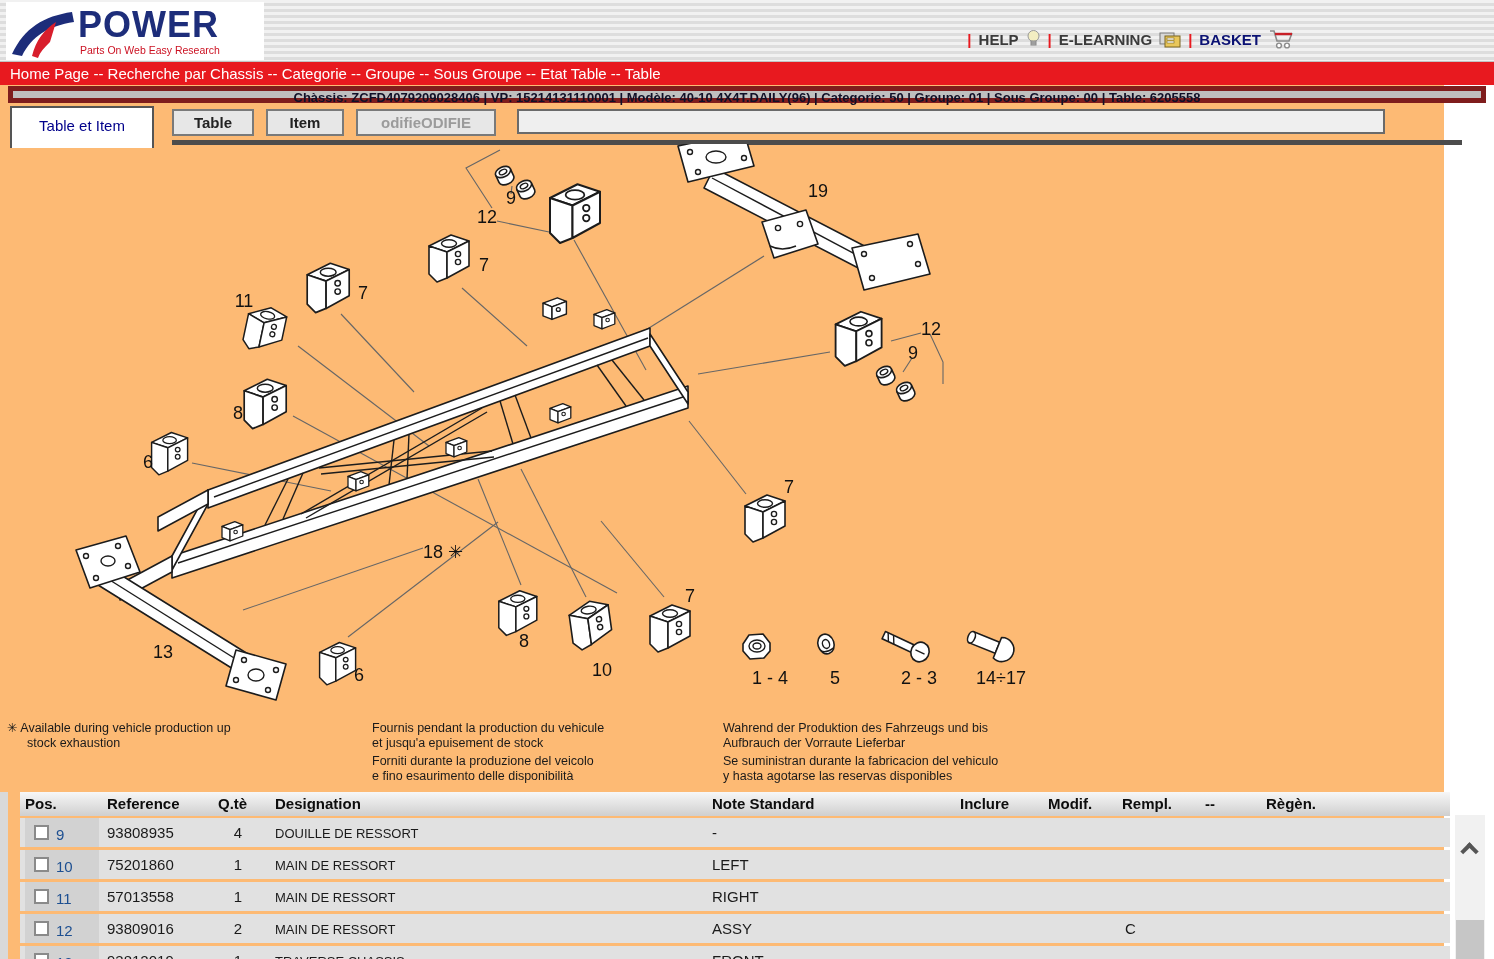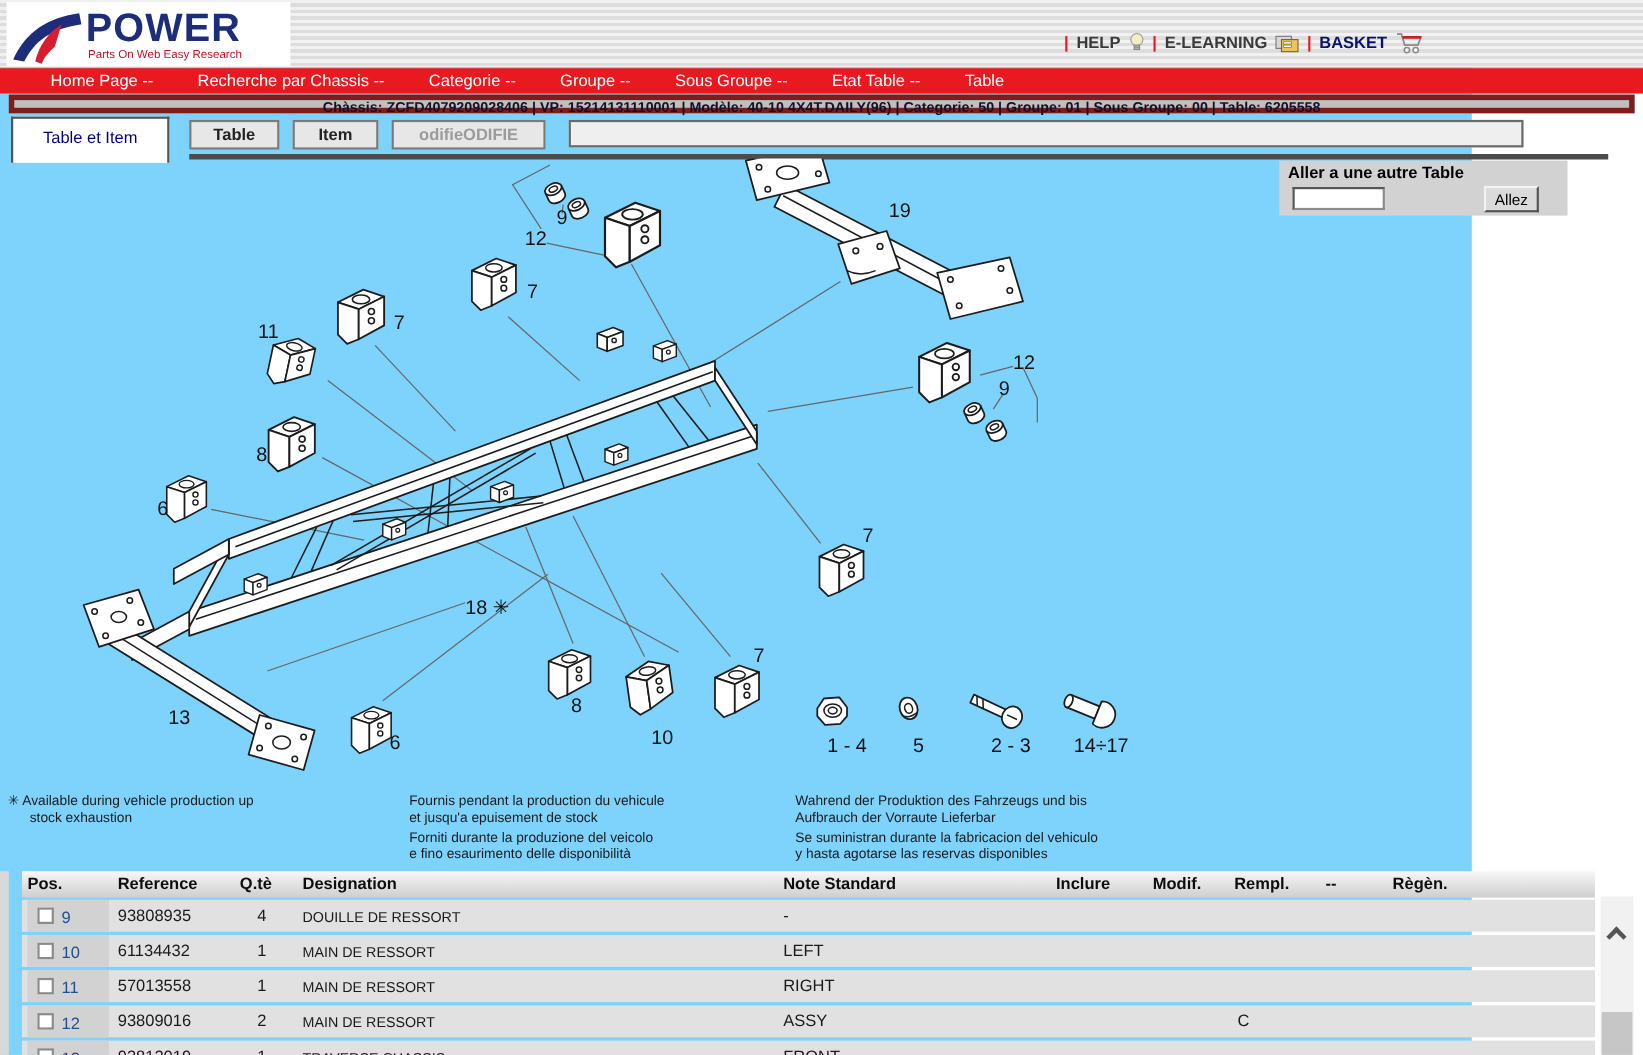--- a/index.html
+++ b/index.html
@@ -1,39 +1,39 @@
 <!DOCTYPE html>
 <html><head>
 <meta charset="utf-8">
 <style>
   * { box-sizing: border-box; margin: 0; padding: 0; }
   html,body { width:1494px; height:959px; overflow:hidden; background:#fff;
     font-family:"Liberation Sans", sans-serif; }
-  .page { position:absolute; left:0; top:0; width:1338px; height:959px; background:#7dd3fc; }
+  .page { position:absolute; left:0; top:0; width:1444px; height:959px; background:#fdba74; }
 
   
   .top { position:absolute; left:0; top:0; width:1494px; height:62px;
     background:repeating-linear-gradient(180deg,#f1f1f1 0 3px,#dddddd 3px 6px);
     border-bottom:1px solid #c2c2c2; }
   .logo-box { position:absolute; left:6px; top:2px; width:258px; height:58px; background:#fff; }
   .logo-swoosh { position:absolute; left:4px; top:6px; }
   .logo-word { position:absolute; left:72px; top:2px; font-size:36px; font-weight:800;
     color:#1d2d7a; letter-spacing:1px; }
   .logo-sub { position:absolute; left:74px; top:42px; font-size:10.5px; font-weight:400; color:#cc1122; }
   .hnav { position:absolute; right:200px; top:28px; display:flex; align-items:center; gap:7px;
     font-size:15px; font-weight:700; color:#3a3a3a; white-space:nowrap; }
   .hsep { color:#e8191f; font-weight:800; }
   .hnav .basket { color:#0a1173; }
   .iveco { position:absolute; right:36px; top:8px; font-size:42px; font-weight:800;
     font-style:italic; color:#16247d; letter-spacing:1px; }
 
   
   .crumbbar { position:absolute; left:0; top:62px; width:1494px; height:23px; background:#e8191f;
     color:#fff; font-size:15px; line-height:23px; padding-left:10px; white-space:pre; }
-  .bc-item { cursor:pointer;margin-left:36px; }
+  .bc-item { cursor:pointer; }
 
   
   .infobar { position:absolute; left:8px; top:86px; width:1478px; height:17px;
     background:#bfbfbf; border:5px solid #7f1d1d; text-align:center;
     font-size:13px; font-weight:700; color:#101028; line-height:13px; }
 
   
   .tab-active { position:absolute; left:10px; top:106px; width:144px; height:42px; background:#fff;
     border:2px solid #555; border-bottom:none; text-align:center; padding-top:9px;
     font-size:15px; color:#00008b; }
@@ -143,25 +143,20 @@
 
   <div class="infobar">Chàssis: ZCFD4079209028406 | VP: 15214131110001 | Modèle: 40-10 4X4T.DAILY(96) | Categorie: 50 | Groupe: 01 | Sous Groupe: 00 | Table: 6205558</div>
 
   <div class="tab-active">Table et Item</div>
   <div class="btn btn-table">Table</div>
   <div class="btn btn-item">Item</div>
   <div class="btn btn-modif">odifieODIFIE</div>
   <input class="tabinput" value="" style="">
   <div class="rule"></div>
 
-  <div class="goto">
-    <div class="goto-title">Aller a une autre Table</div>
-    <input class="goto-input" value="" style="">
-    <div class="goto-btn">Allez</div>
-  </div>
 
   <svg class="diagram" width="1160" height="576" viewBox="0 144 1160 576">
     <defs>
       <g id="bkt">
         <path class="ln" d="M4 16 L26 5 L44 11 L22 22 Z"></path>
         <path class="ln" d="M4 16 L22 22 L22 48 L12 52 L4 44 Z"></path>
         <path class="ln" d="M22 22 L44 11 L44 36 L22 48 Z"></path>
         <ellipse class="lnf" cx="24" cy="13.5" rx="7.5" ry="3.8"></ellipse>
         <circle class="lnf" cx="33" cy="24" r="2.6"></circle>
         <circle class="lnf" cx="33" cy="32" r="2.6"></circle>
@@ -389,21 +384,21 @@
       <span class="cell c-rem"></span>
       <span class="cell c-dash"></span>
       <span class="cell c-reg"></span>
     </div>
 
     <div class="trow" style="top: 850px;">
       <div class="pos-cell">
         <div class="cbx"></div>
         <span class="pos-num">10</span>
       </div>
-      <span class="cell c-ref">61134432</span>
+      <span class="cell c-ref">75201860</span>
       <span class="cell c-qty">1</span>
       <span class="cell c-des">MAIN DE RESSORT</span>
       <span class="cell c-note">LEFT</span>
       <span class="cell c-incl"></span>
       <span class="cell c-mod"></span>
       <span class="cell c-rem"></span>
       <span class="cell c-dash"></span>
       <span class="cell c-reg"></span>
     </div>
 

